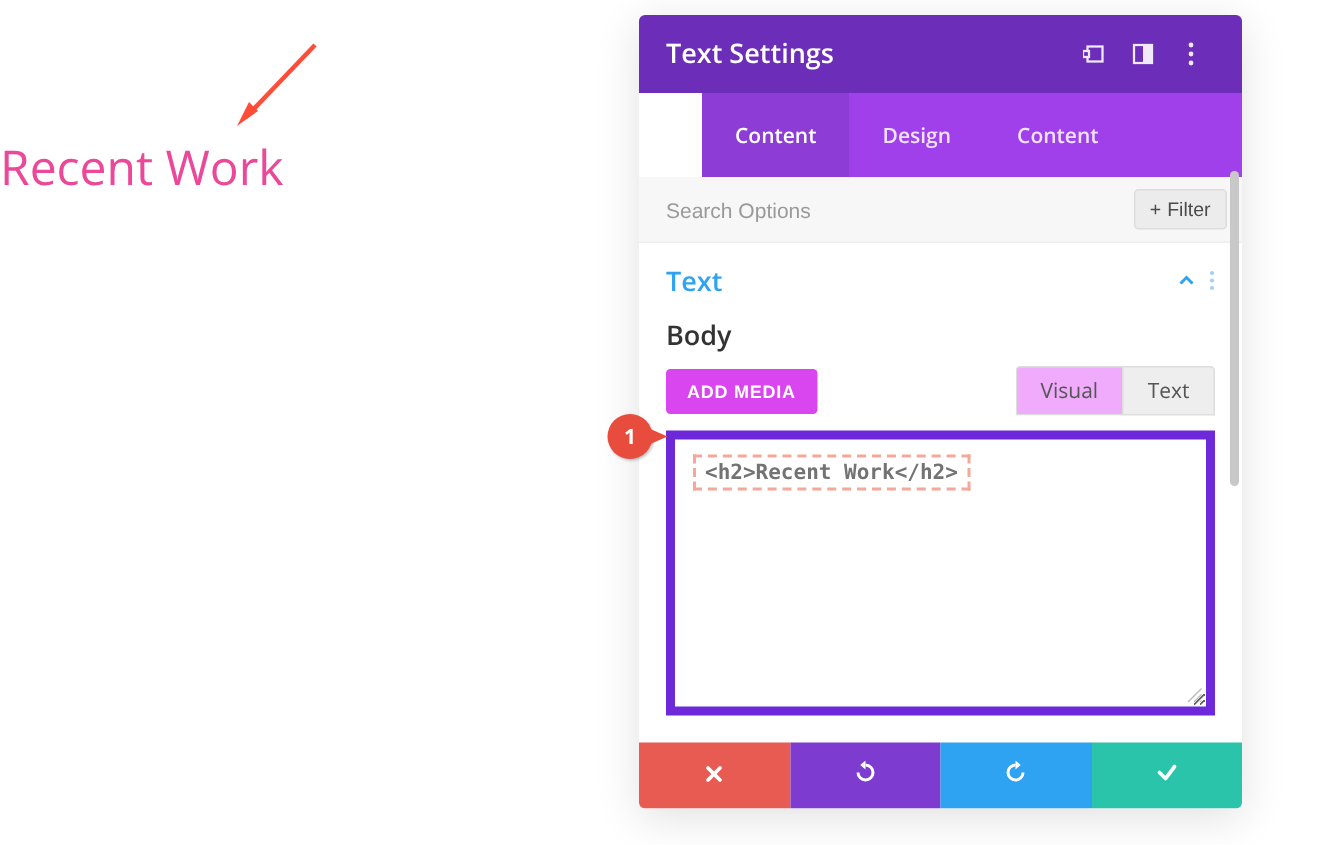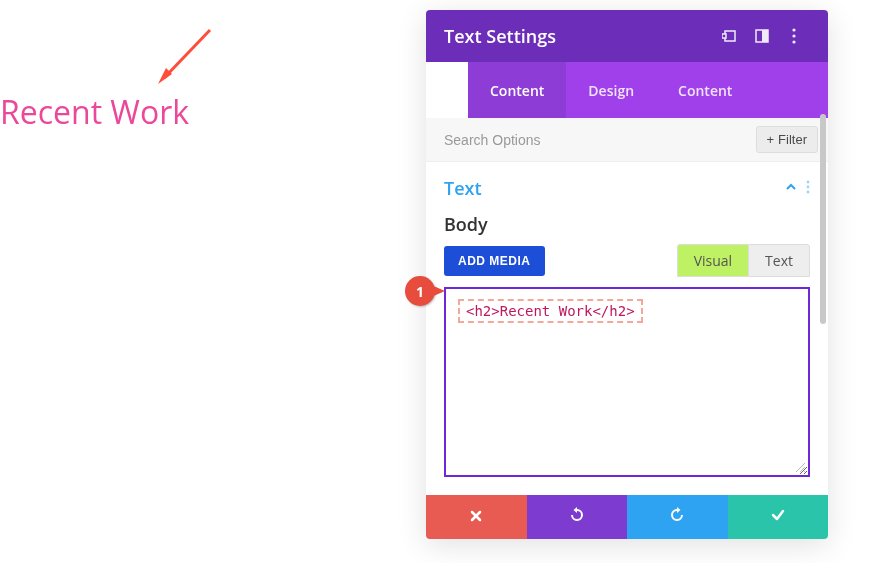--- a/index.html
+++ b/index.html
@@ -180,21 +180,21 @@
     color: #333;
     font-weight: 600;
     margin-bottom: 8px;
   }
   .media-row {
     display: flex;
     align-items: center;
     margin-bottom: 10px;
   }
   .add-media-btn {
-    background: #1d4ed8;
+    background: #d946ef;
     color: #fff;
     border: none;
     border-radius: 3px;
     font-size: 12px;
     font-weight: 700;
     letter-spacing: .5px;
     padding: 8px 14px;
     cursor: pointer;
   }
   .mode-tabs {
@@ -203,39 +203,40 @@
   }
   .mode-tab {
     border: 1px solid #ddd;
     padding: 6px 16px;
     font-size: 14px;
     background: #eee;
     color: #555;
     cursor: pointer;
   }
   .mode-tab.visual {
-    background: #bef264;
+    background: #f0abfc;
     border-right: none;
     border-top-left-radius: 3px;
   }
   .mode-tab.text {
     border-top-right-radius: 3px;
   }
 
   .editor {
-    border: 2px solid #6d28d9;
+    border: 6px solid #6d28d9;
     min-height: 190px;
     width: 100%;
     resize: both;
     overflow: auto;
     padding: 10px 12px;
     font-family: Consolas, Menlo, monospace;
     font-size: 14px;
-    color: #be185d;
+    color: #737373;
     position: relative;
+    font-weight: bold;
   }
   .editor-content {
     display: inline-block;
     padding: 4px 6px;
   }
   .dashed-box {
     border: 2px dashed #f3a89a;
     padding: 2px 6px;
   }
   .resize-handle {

